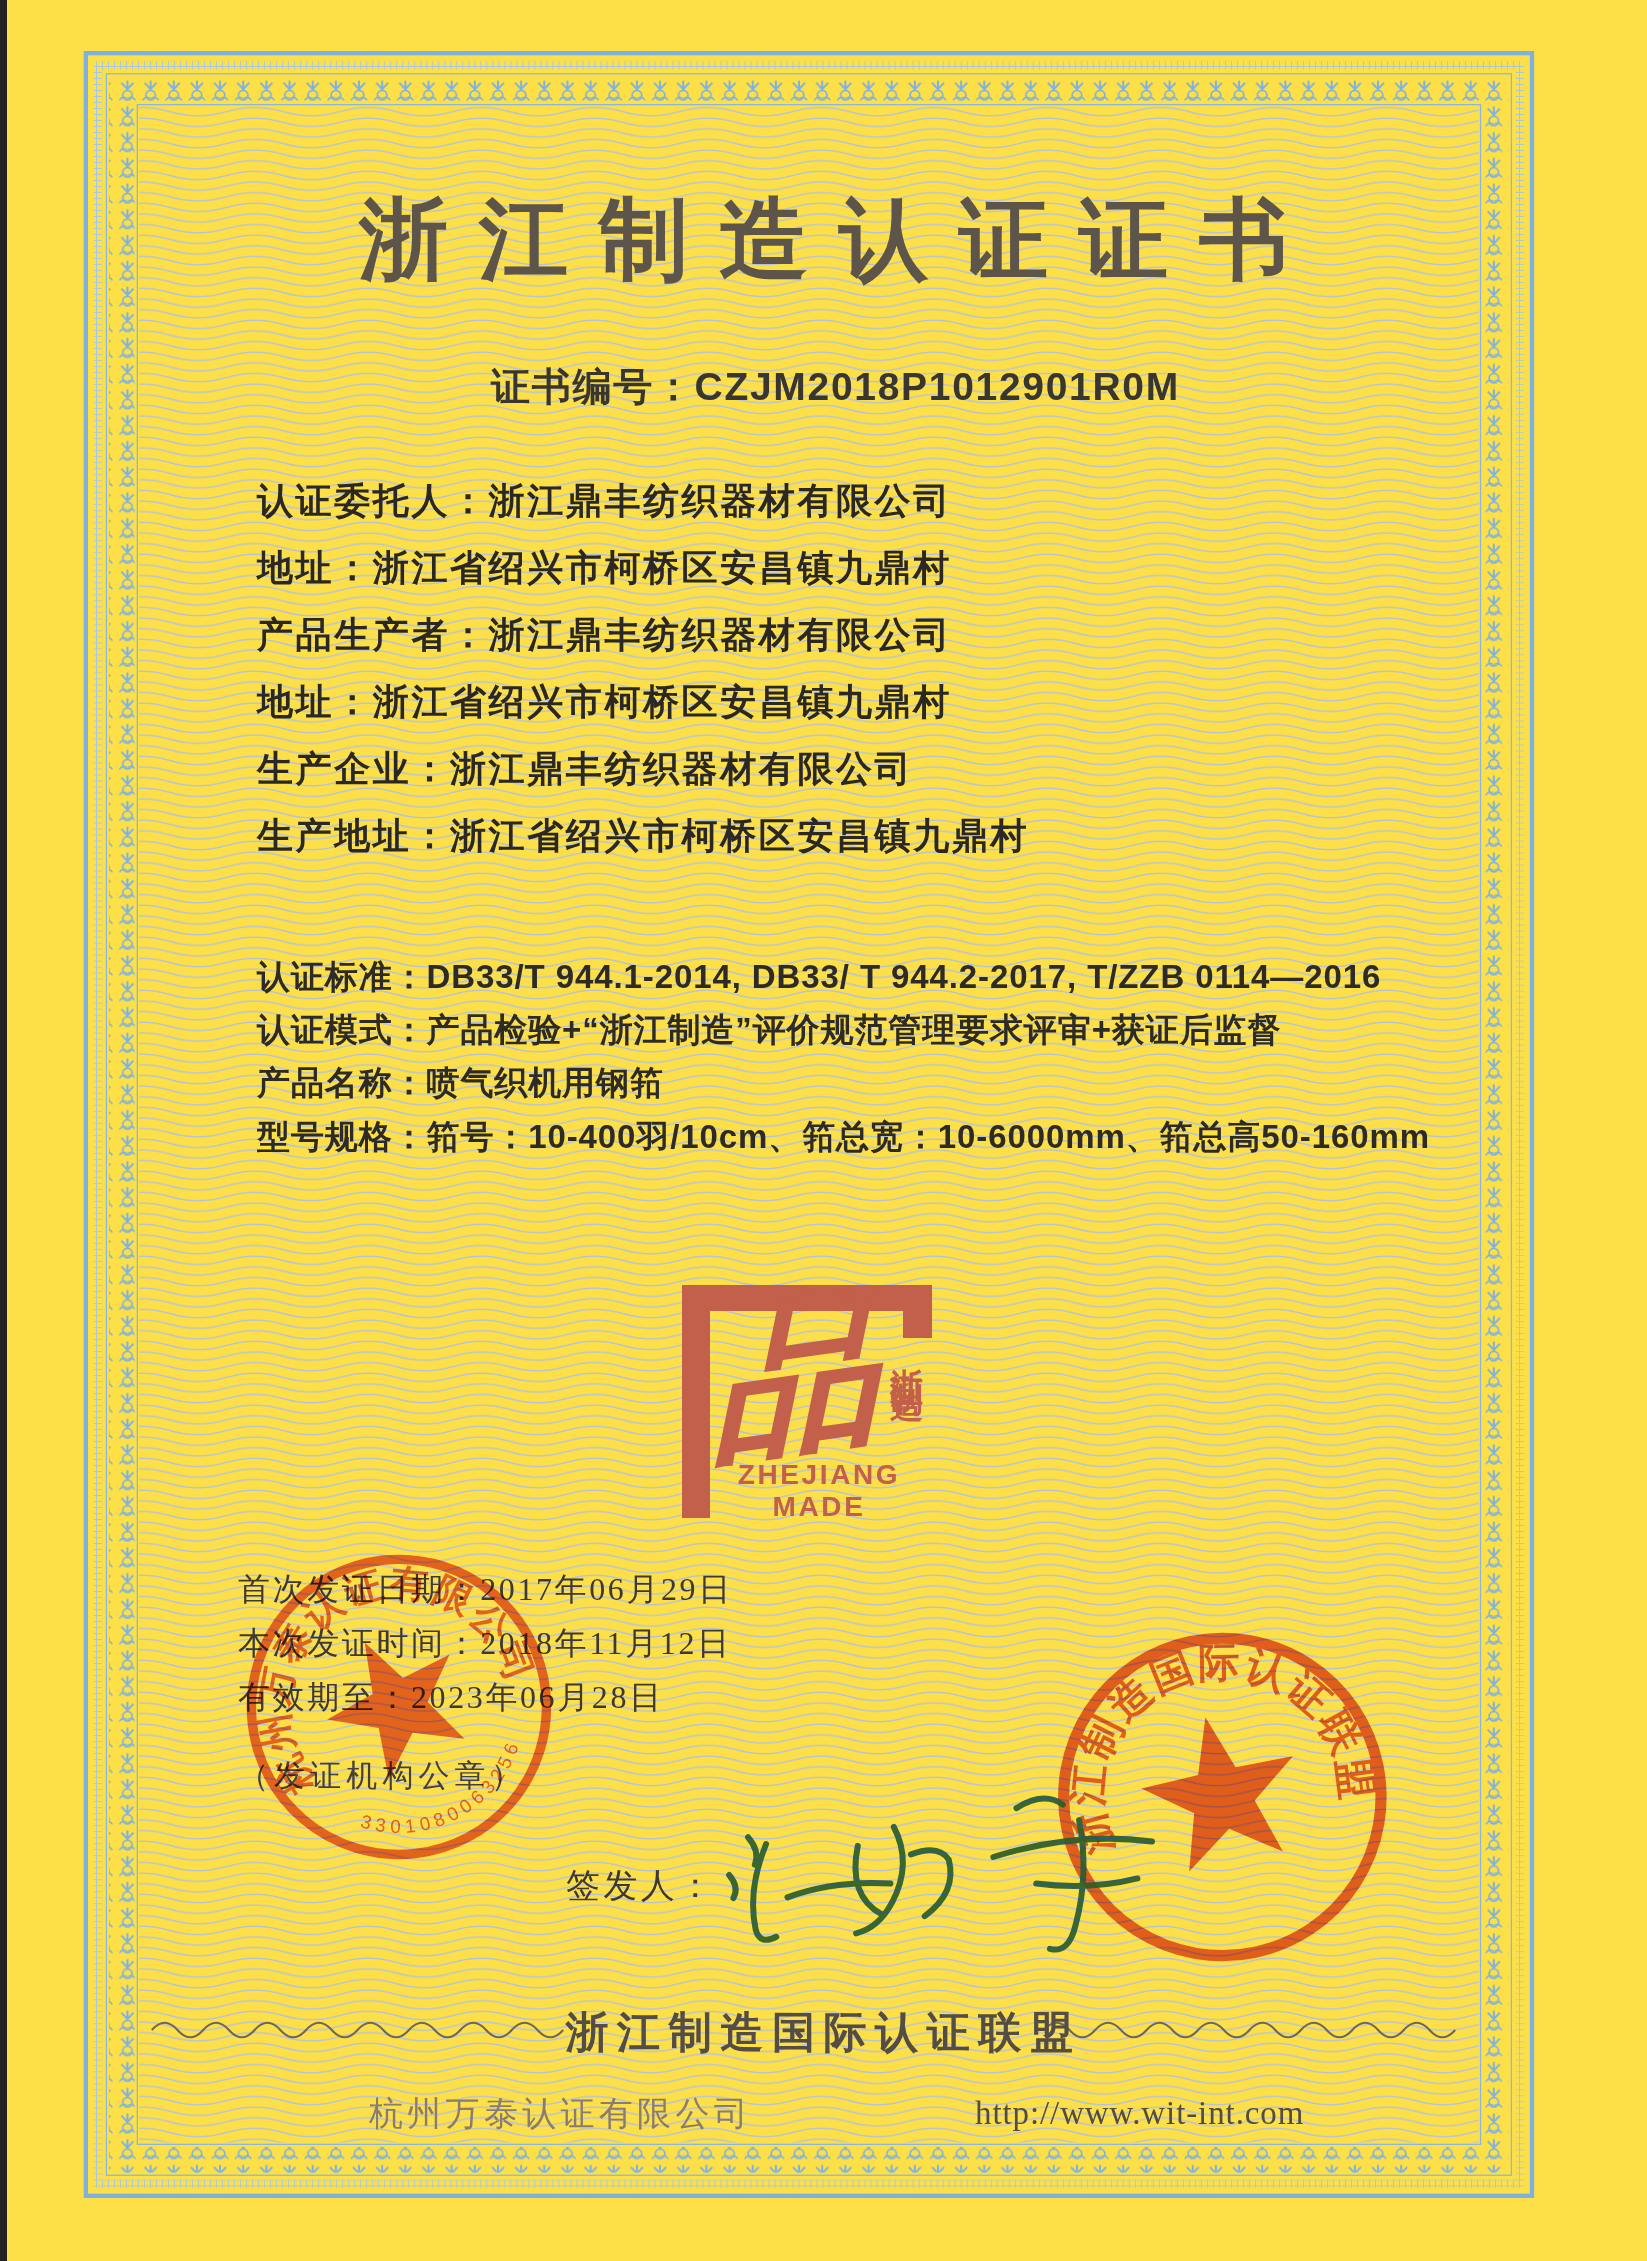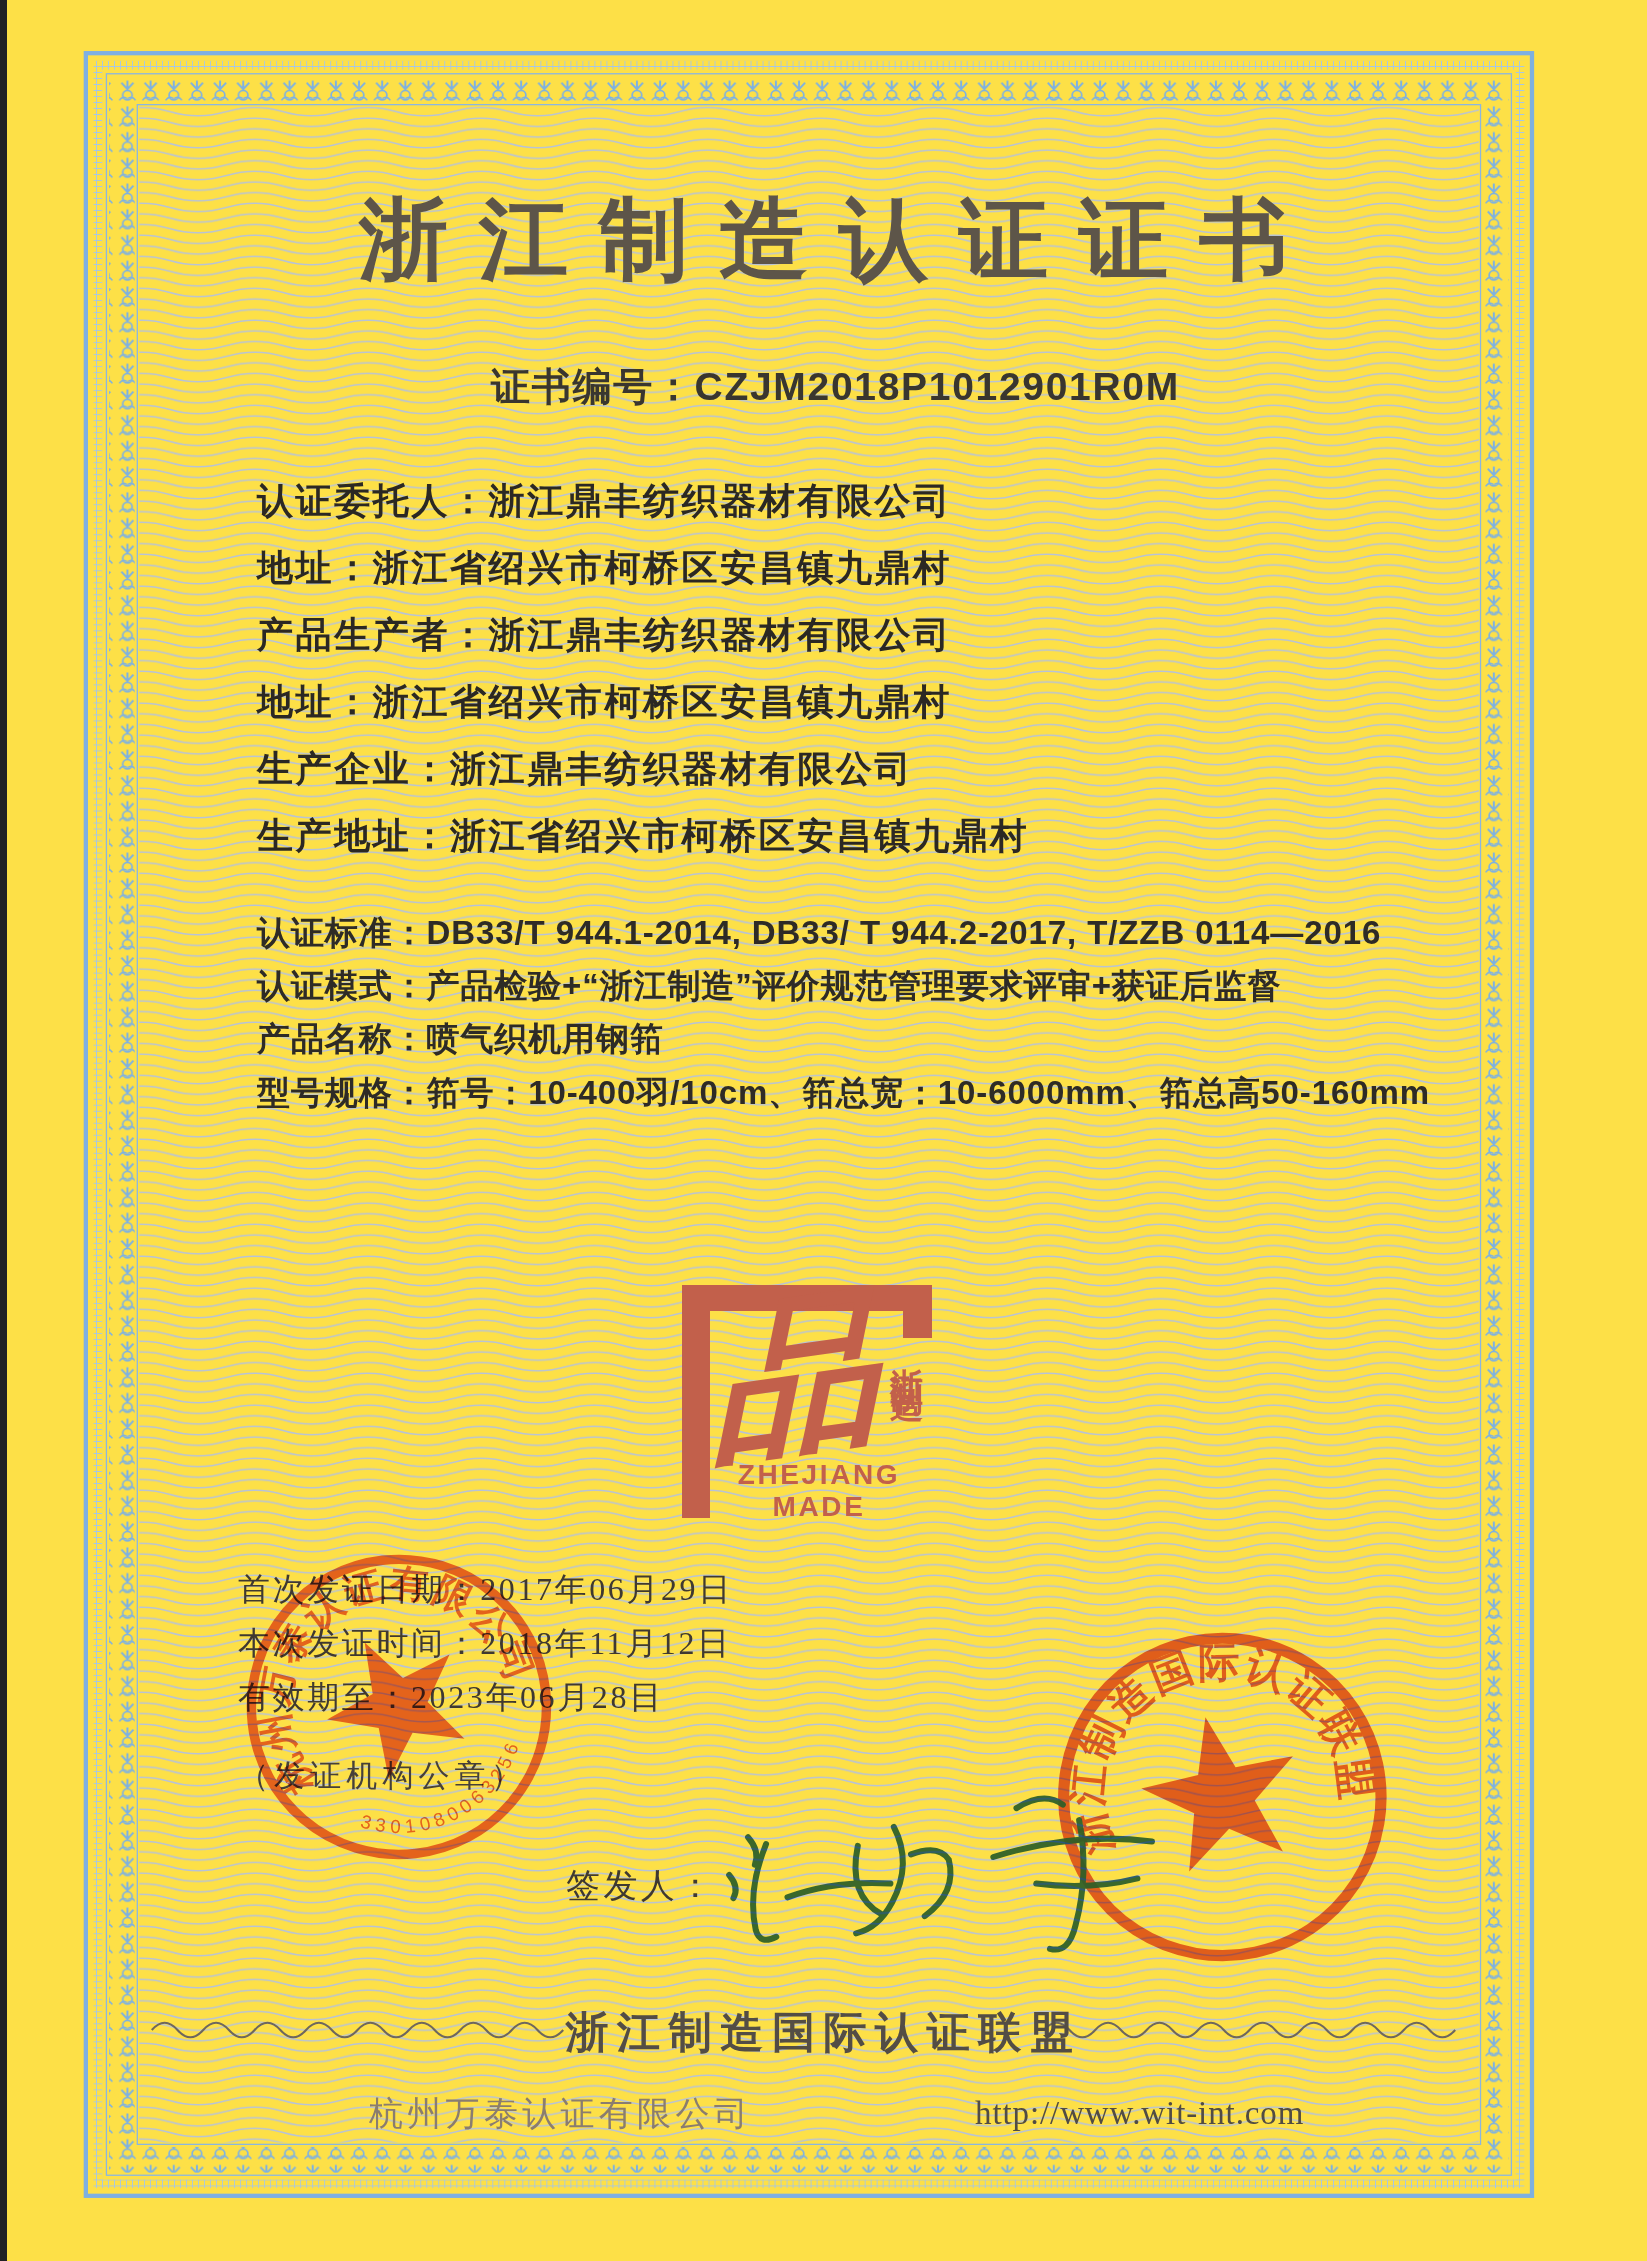--- a/index.html
+++ b/index.html
@@ -10,21 +10,21 @@
   #bgsvg,#stampsvg{position:absolute;left:0;top:0;width:1647px;height:2261px;}
   #stampsvg{mix-blend-mode:multiply;pointer-events:none;}
   
   .title{left:0;right:0;top:180px;text-align:center;font-size:89px;font-weight:bold;
          color:#5d5549;letter-spacing:31px;text-indent:31px;font-family:"DejaVu Serif","Liberation Serif",serif;}
   .certno{left:0;right:0;top:360px;text-align:center;font-size:39px;font-weight:bold;color:#39362f;
           font-family:"Liberation Sans","DejaVu Sans",sans-serif;letter-spacing:1.7px;padding-left:24px;}
   .fieldrow{left:257px;font-size:36px;font-weight:bold;color:#2b2823;
             font-family:"Liberation Sans","DejaVu Sans",sans-serif;letter-spacing:2.6px;}
   .specrow{left:257px;font-size:33px;font-weight:bold;color:#2e2b26;
-           font-family:"Liberation Sans","DejaVu Sans",sans-serif;letter-spacing:0.9px;}
+           font-family:"Liberation Sans","DejaVu Sans",sans-serif;letter-spacing:0.9px;margin-top:44px;}
   .statement{left:257px;top:1160px;width:1218px;font-size:31px;line-height:55px;color:#3a362f;
              text-indent:2em;text-align:justify;letter-spacing:1.7px;}
   .datesrow{left:238px;font-size:32px;color:#3f3931;letter-spacing:2.6px;}
   .sealnote{left:238px;top:1755px;font-size:31px;color:#46403a;letter-spacing:5.1px;}
   .issuer{left:566px;top:1863px;font-size:34px;color:#3f3931;letter-spacing:3.4px;}
   .alliance{left:0;right:0;top:2004px;text-align:center;font-size:43px;font-weight:bold;color:#534d45;
             letter-spacing:8.6px;font-family:"Liberation Sans","DejaVu Sans",sans-serif;}
   .agency{left:369px;top:2091px;font-size:34px;color:#8a7d6f;letter-spacing:4.3px;}
   .weburl{left:931px;top:2095px;font-size:33px;color:#514c44;letter-spacing:0.9px;margin-left:44px;}
   

